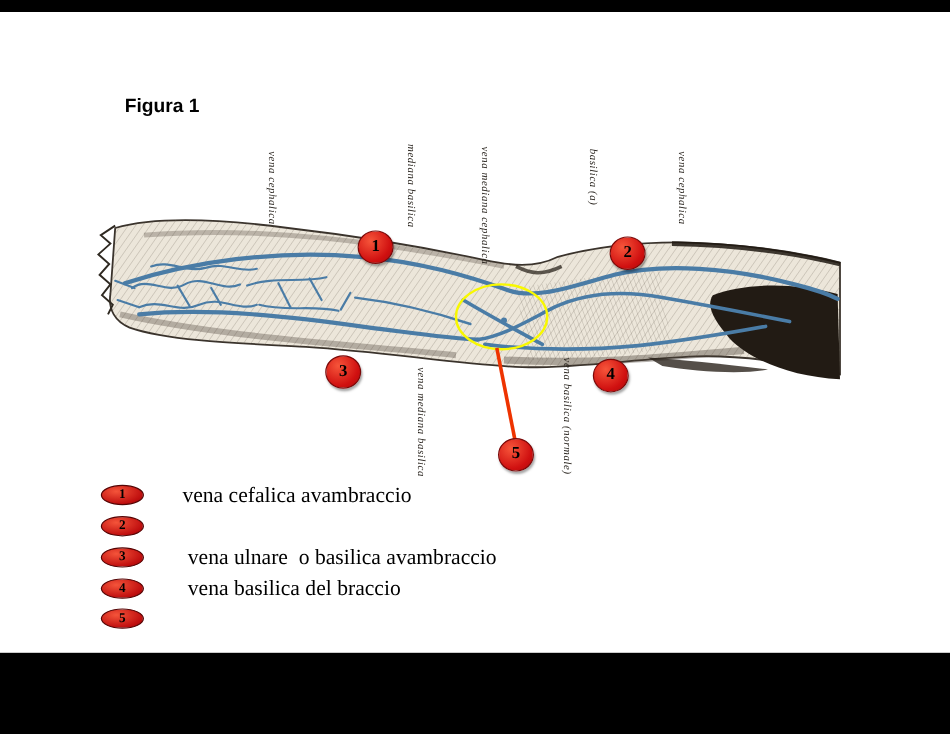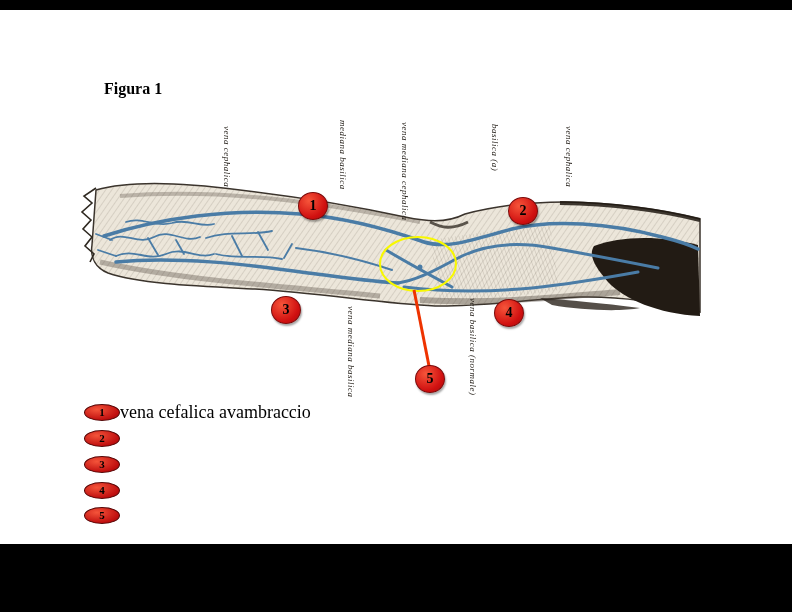--- a/index.html
+++ b/index.html
@@ -6,21 +6,21 @@
   .slide {
     position:relative; width:792px; height:612px; overflow:hidden;
     background:#ffffff; font-family:"Liberation Serif", serif;
   }
   .bar { position:absolute; left:0; right:0; background:#000000; }
   .bar.top    { top:0; height:10px; }
   .bar.bottom { top:544px; height:68px; }
 
   .title {
     position:absolute; left:104px; top:80px;
-    font-family:Liberation Serif, serif;
+    font-family:Liberation Sans, sans-serif;
     font-weight:bold; font-size:16px; color:#000000;
   }
 
   svg.engraving { position:absolute; left:0; top:0; }
 
   .marker {
     position:absolute; width:28px; height:26px; border-radius:50%;
     background: radial-gradient(circle at 35% 30%, #f6553a 0%, #d01010 65%, #a80b0b 100%);
     border:1px solid #7a0808;
     box-shadow: 1px 2px 2px rgba(0,0,0,0.35);
@@ -43,21 +43,21 @@
   .legend-row { position:absolute; left:0; height:26px; display:flex; align-items:center; }
   .legend-oval {
     width:34px; height:15px; border-radius:50%;
     background: radial-gradient(ellipse at 35% 30%, #f4543a 0%, #c00f0f 70%, #930909 100%);
     border:1px solid #550505;
     display:flex; align-items:center; justify-content:center;
     font-family:"Liberation Serif", serif; font-weight:bold;
     font-size:11px; color:#000000; flex:0 0 auto;
   }
   .legend-text {
-    margin-left:0; font-family:"Liberation Serif", serif;
+    margin-left:32px; font-family:"Liberation Serif", serif;
     font-size:18px; color:#000000; white-space:pre;
   }
 </style>
 </head>
 <body>
 
 <div class="slide">
 
   <div class="bar top"></div>
 
@@ -147,23 +147,25 @@
   <div class="legend">
     <div class="legend-row" style="top:0px;">
       <div class="legend-oval">1</div>
       <span class="legend-text">vena cefalica avambraccio</span>
     </div>
     <div class="legend-row" style="top:26px;">
       <div class="legend-oval">2</div>
     </div>
     <div class="legend-row" style="top:52px;">
       <div class="legend-oval">3</div>
+      <span class="legend-text"> vena ulnare  o basilica avambraccio</span>
     </div>
     <div class="legend-row" style="top:78px;">
       <div class="legend-oval">4</div>
+      <span class="legend-text"> vena basilica del braccio</span>
     </div>
     <div class="legend-row" style="top:103px;">
       <div class="legend-oval">5</div>
     </div>
   </div>
 
   <div class="bar bottom"></div>
 
 </div>
 

